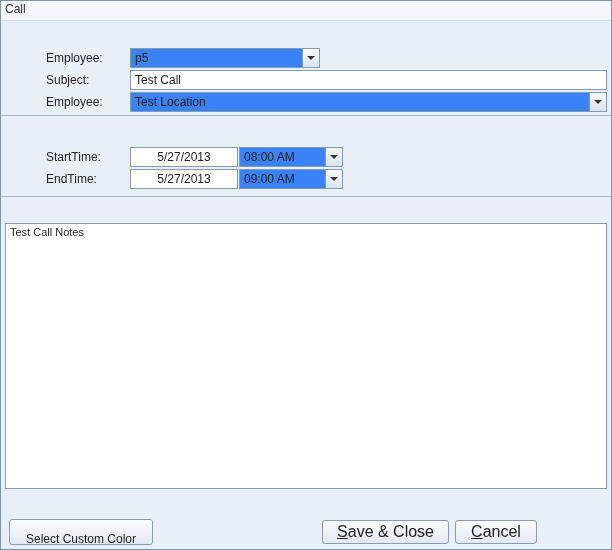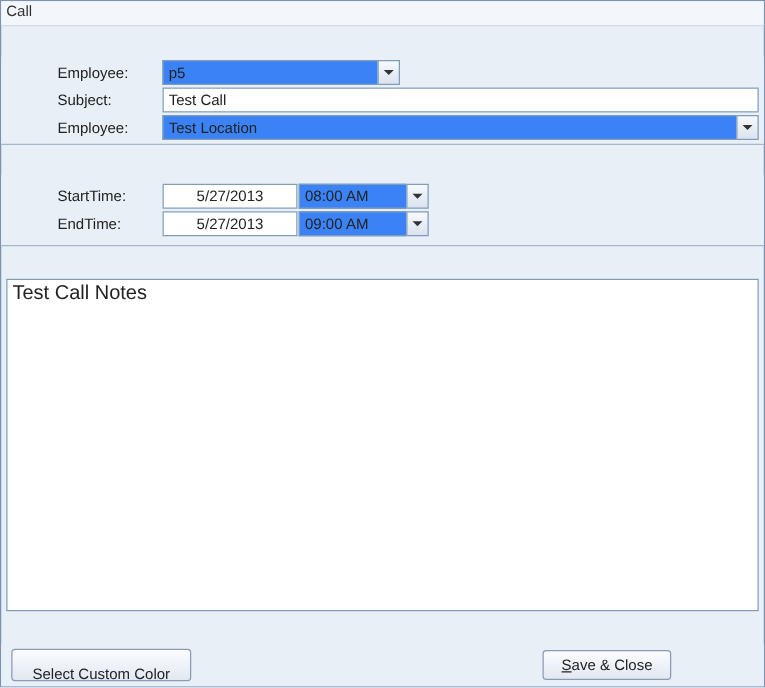--- a/index.html
+++ b/index.html
@@ -104,21 +104,21 @@
   .notes-wrap {
     flex: 1;
     margin: 2px 4px;
     display: flex;
     position: relative;
   }
   .notes {
     flex: 1;
     border: 1px solid #7f9db9;
     background: #fff;
-    font-size: 16px;
+    font-size: 11px;
     font-family: inherit;
     padding: 2px 4px;
     resize: none;
     color: #222;
     overflow-y: scroll;
   }
   .footer {
     height: 34px;
     display: flex;
     align-items: center;
@@ -127,21 +127,21 @@
     background: #e9eff7;
   }
   .footer-spacer { flex: 1; }
   .btn {
     height: 24px;
     min-width: 82px;
     padding: 0 14px;
     border: 1px solid #8a9bb5;
     border-radius: 3px;
     background: linear-gradient(#fbfcfe, #e2e8f2);
-    font-size: 12px;
+    font-size: 16px;
     font-family: inherit;
     color: #222;
     cursor: pointer;
   }
   .selcolor {
     height: 24px;
     padding: 12px 16px;
     border: 1px solid #8a9bb5;
     border-radius: 3px;
     background: linear-gradient(#fbfcfe, #e2e8f2);
@@ -214,16 +214,17 @@
   </div>
 
   <div class="notes-wrap">
     <textarea class="notes" style="">Test Call Notes</textarea>
   </div>
 
   <div class="footer">
     <button class="selcolor">Select Custom Color</button>
     <div class="footer-spacer"></div>
     <button class="btn"><span></span><span class="underline">S</span><span>ave &amp; Close</span></button>
+    <button class="btn"><span></span><span class="underline">C</span><span>ancel</span></button>
     <div style="width:60px"></div>
   </div>
 
 </div>
 
 </body></html>

